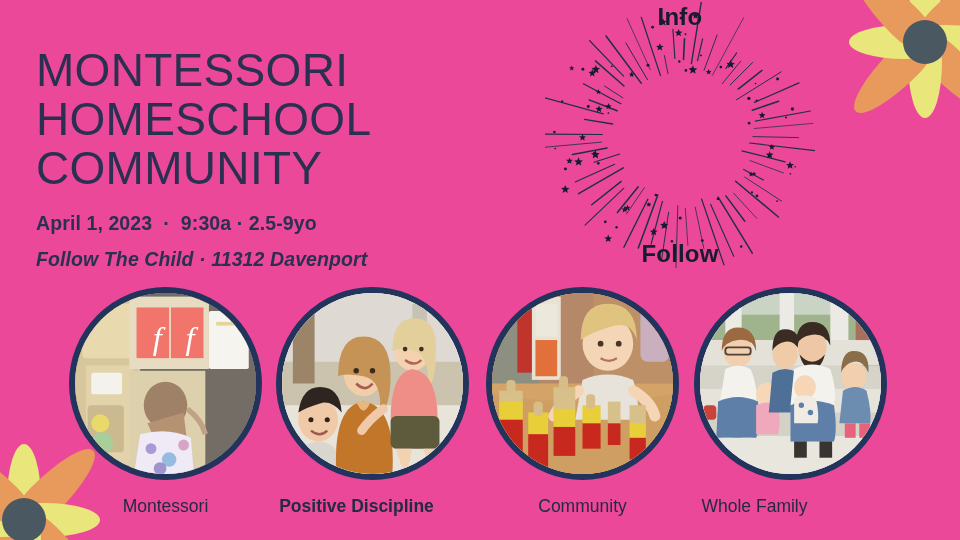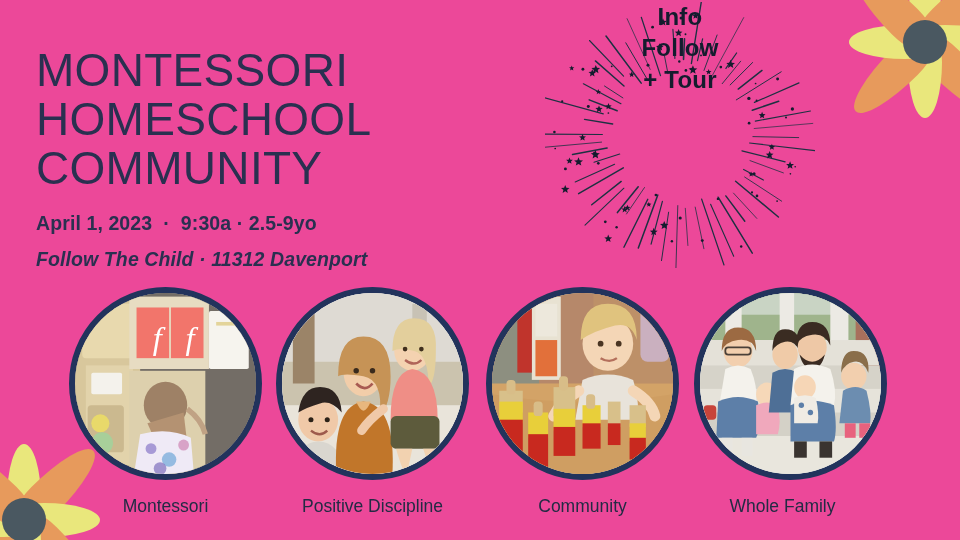--- a/index.html
+++ b/index.html
@@ -64,21 +64,21 @@
     left: 545px; top: 2px;
     width: 270px; height: 266px;
   }
   .badge svg { position: absolute; inset: 0; }
   .badge-text {
     position: absolute;
     inset: 0;
     display: flex;
     flex-direction: column;
     align-items: center;
-    justify-content: flex-start;
+    justify-content: space-between;
     gap: 2px;
     color: #141c2e;
     font-size: 24px;
     font-weight: 700;
     line-height: 1.22;
     letter-spacing: 0.2px;
     pointer-events: none;
   }
 
   
@@ -270,21 +270,20 @@
           <circle cx="209.1" cy="171.8" r="1.51"></circle>
           <circle cx="232.6" cy="76.9" r="1.48"></circle>
           <circle cx="245.4" cy="171.8" r="0.83"></circle>
           <circle cx="140.9" cy="68.4" r="1.35"></circle>
           <circle cx="204.1" cy="121.2" r="1.34"></circle>
         </g>
     </svg>
     <div class="badge-text">
       <span>Info</span>
       <span>Follow</span>
-      <span>+ Tour</span>
     </div>
   </div>
 
   <div class="circle-wrap" style="left:69px;">
     <div class="circle">
       <svg class="photo" viewBox="0 0 100 100" preserveAspectRatio="xMidYMid slice">
         <rect width="100" height="100" fill="#6b6660"></rect>
         <rect x="28" y="0" width="72" height="100" fill="#736d66"></rect>
         <rect x="0" y="0" width="36" height="100" fill="#d8c79c"></rect>
         <rect x="4" y="6" width="28" height="30" rx="2" fill="#e8d9ae"></rect>
@@ -460,17 +459,17 @@
         <path d="M78 44 q0 -12 7 -12 q9 0 8 12 q-3 -7 -8 -6 q-5 1 -7 6z" fill="#8a6e4a"></path>
         <path d="M79 54 q7 -4 13 0 q3 12 2 18 l-17 0z" fill="#6c8db0"></path>
         <rect x="80" y="72" width="6" height="8" fill="#e8627e"></rect>
         <rect x="88" y="72" width="6" height="8" fill="#e8627e"></rect>
         <rect x="2" y="62" width="7" height="8" rx="2" fill="#c8443a"></rect>
       </svg>
     </div>
   </div>
 
   <div class="caption" style="left:69px;  width:193px;">Montessori</div>
-  <div class="caption" style="left:276px; width:193px;">Positive Discipline</div>
+  <div class="caption" style="left:260px; width:193px;font-weight:bold;">Positive Discipline</div>
   <div class="caption" style="left:486px; width:193px;">Community</div>
-  <div class="caption" style="left:686px; width:193px;">Whole Family</div>
+  <div class="caption" style="left:658px; width:193px;">Whole Family</div>
 
 </div>
 
 </body></html>

